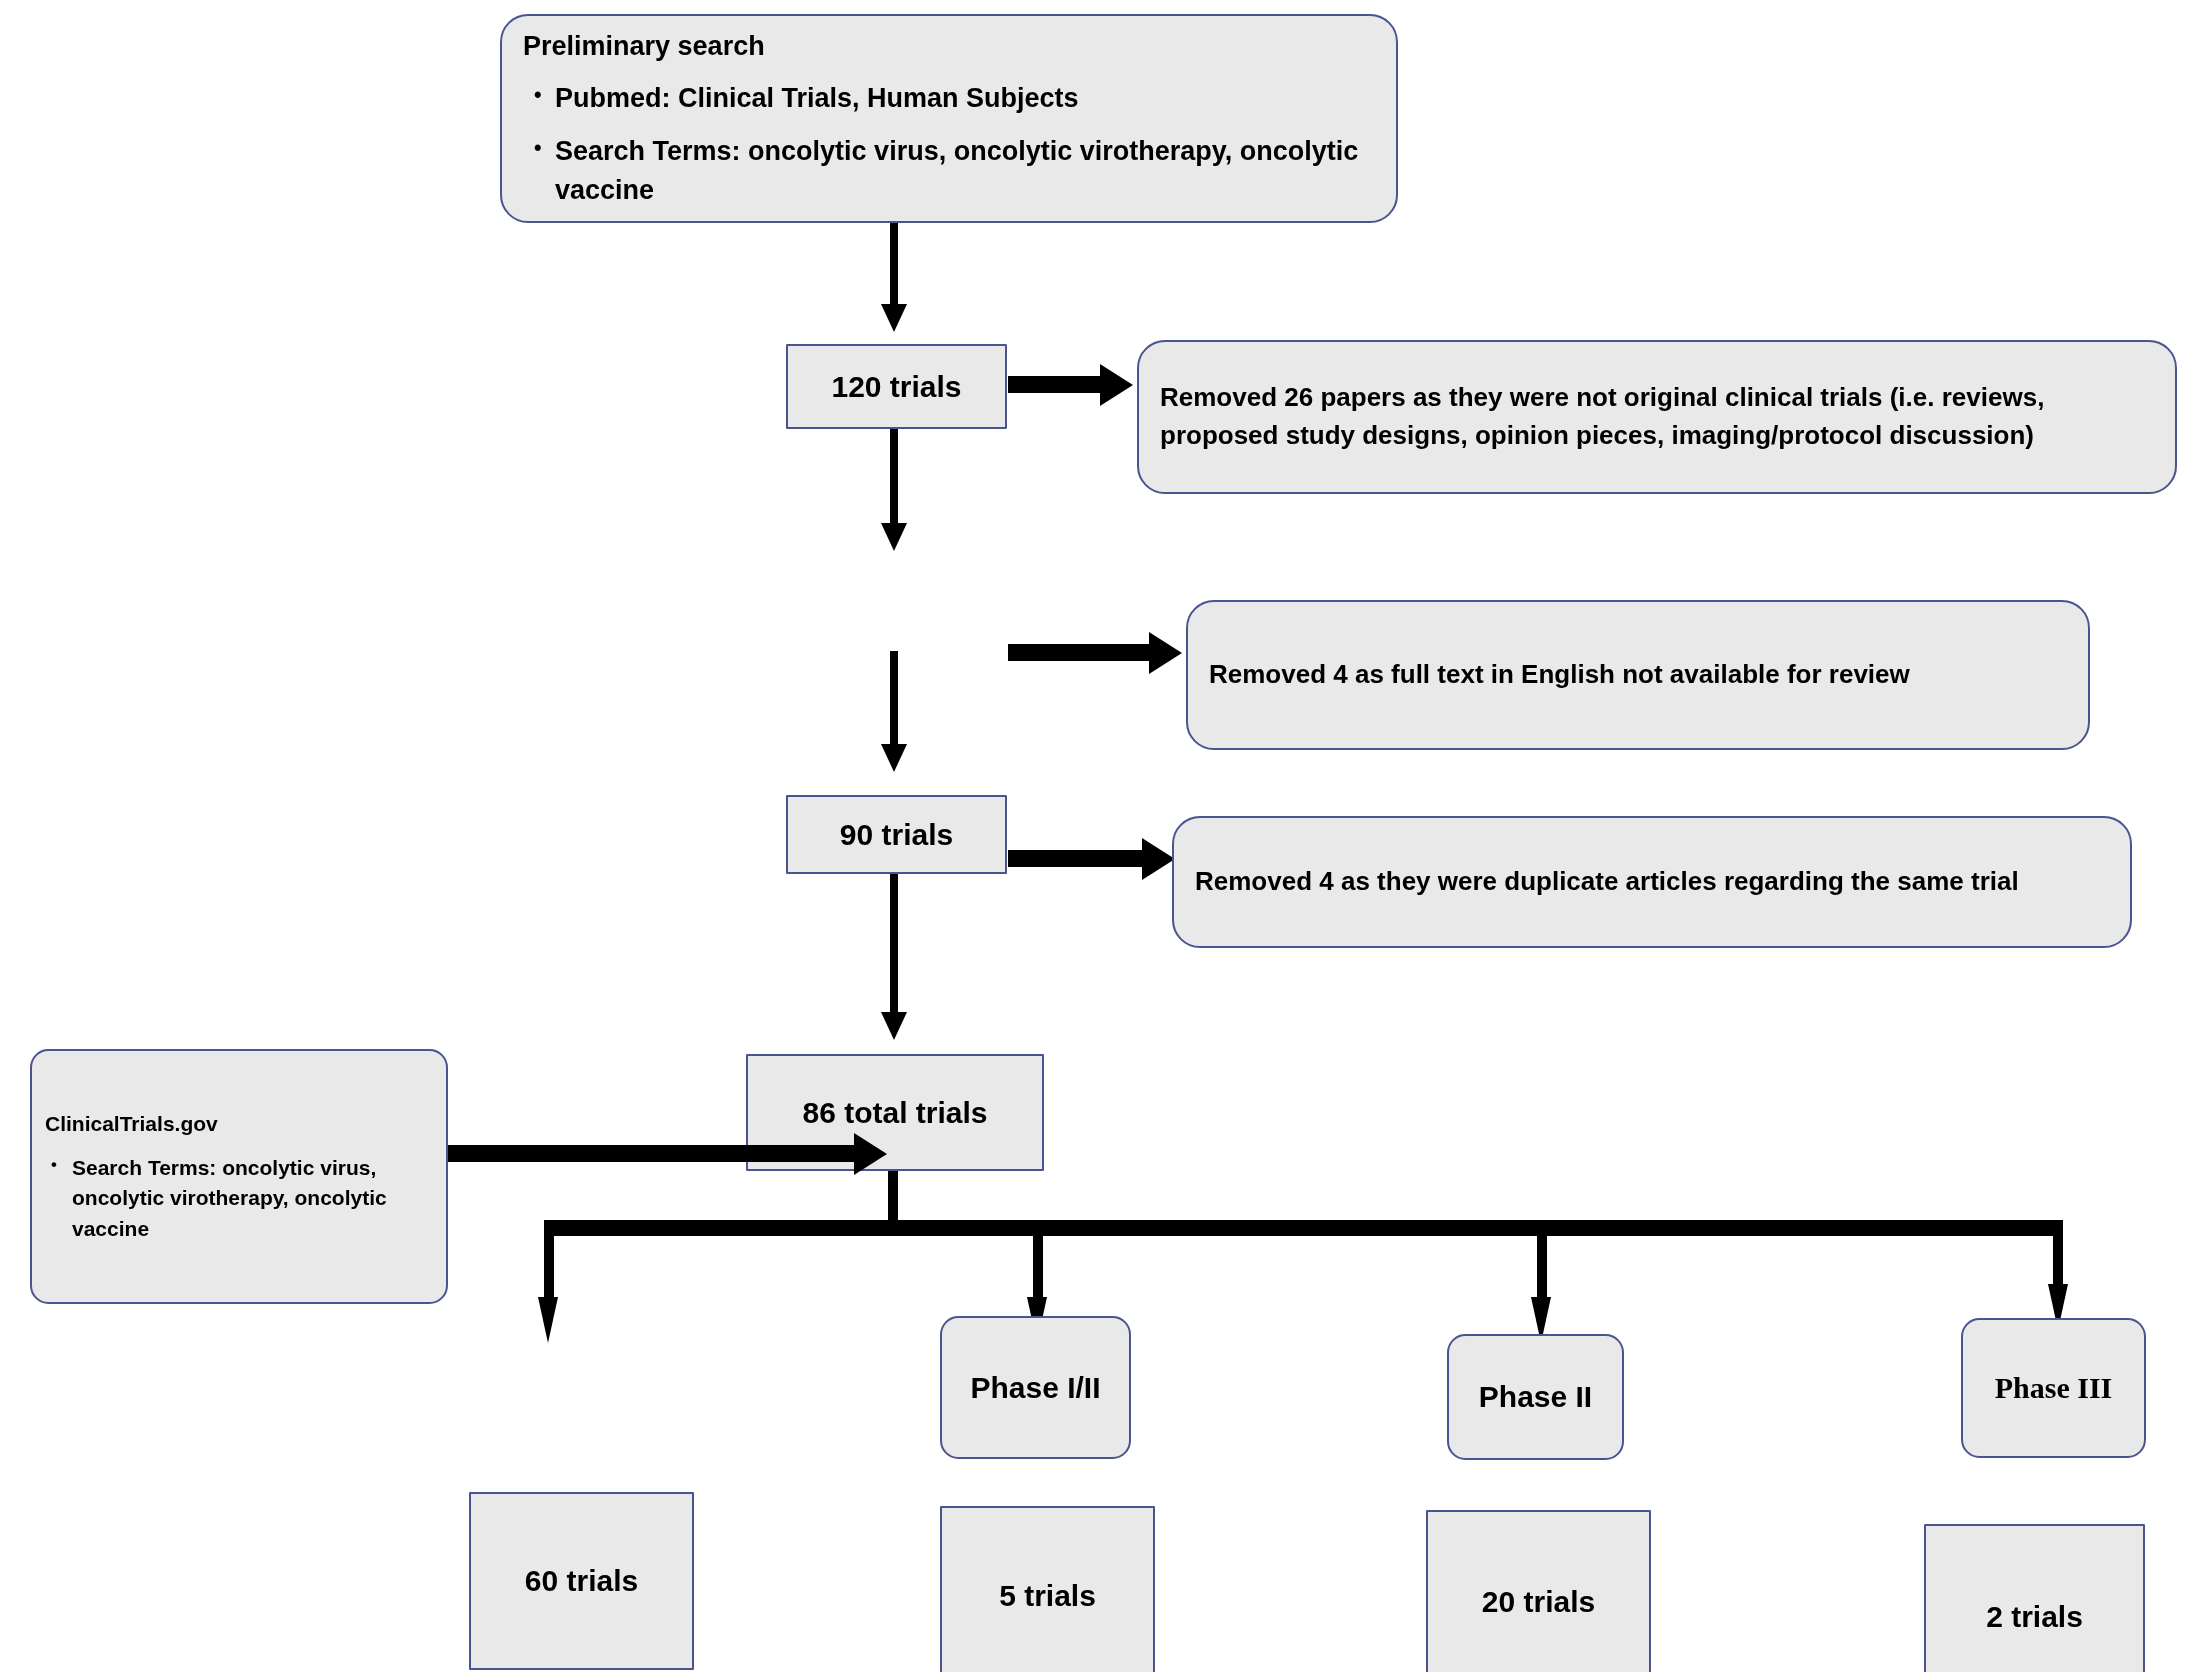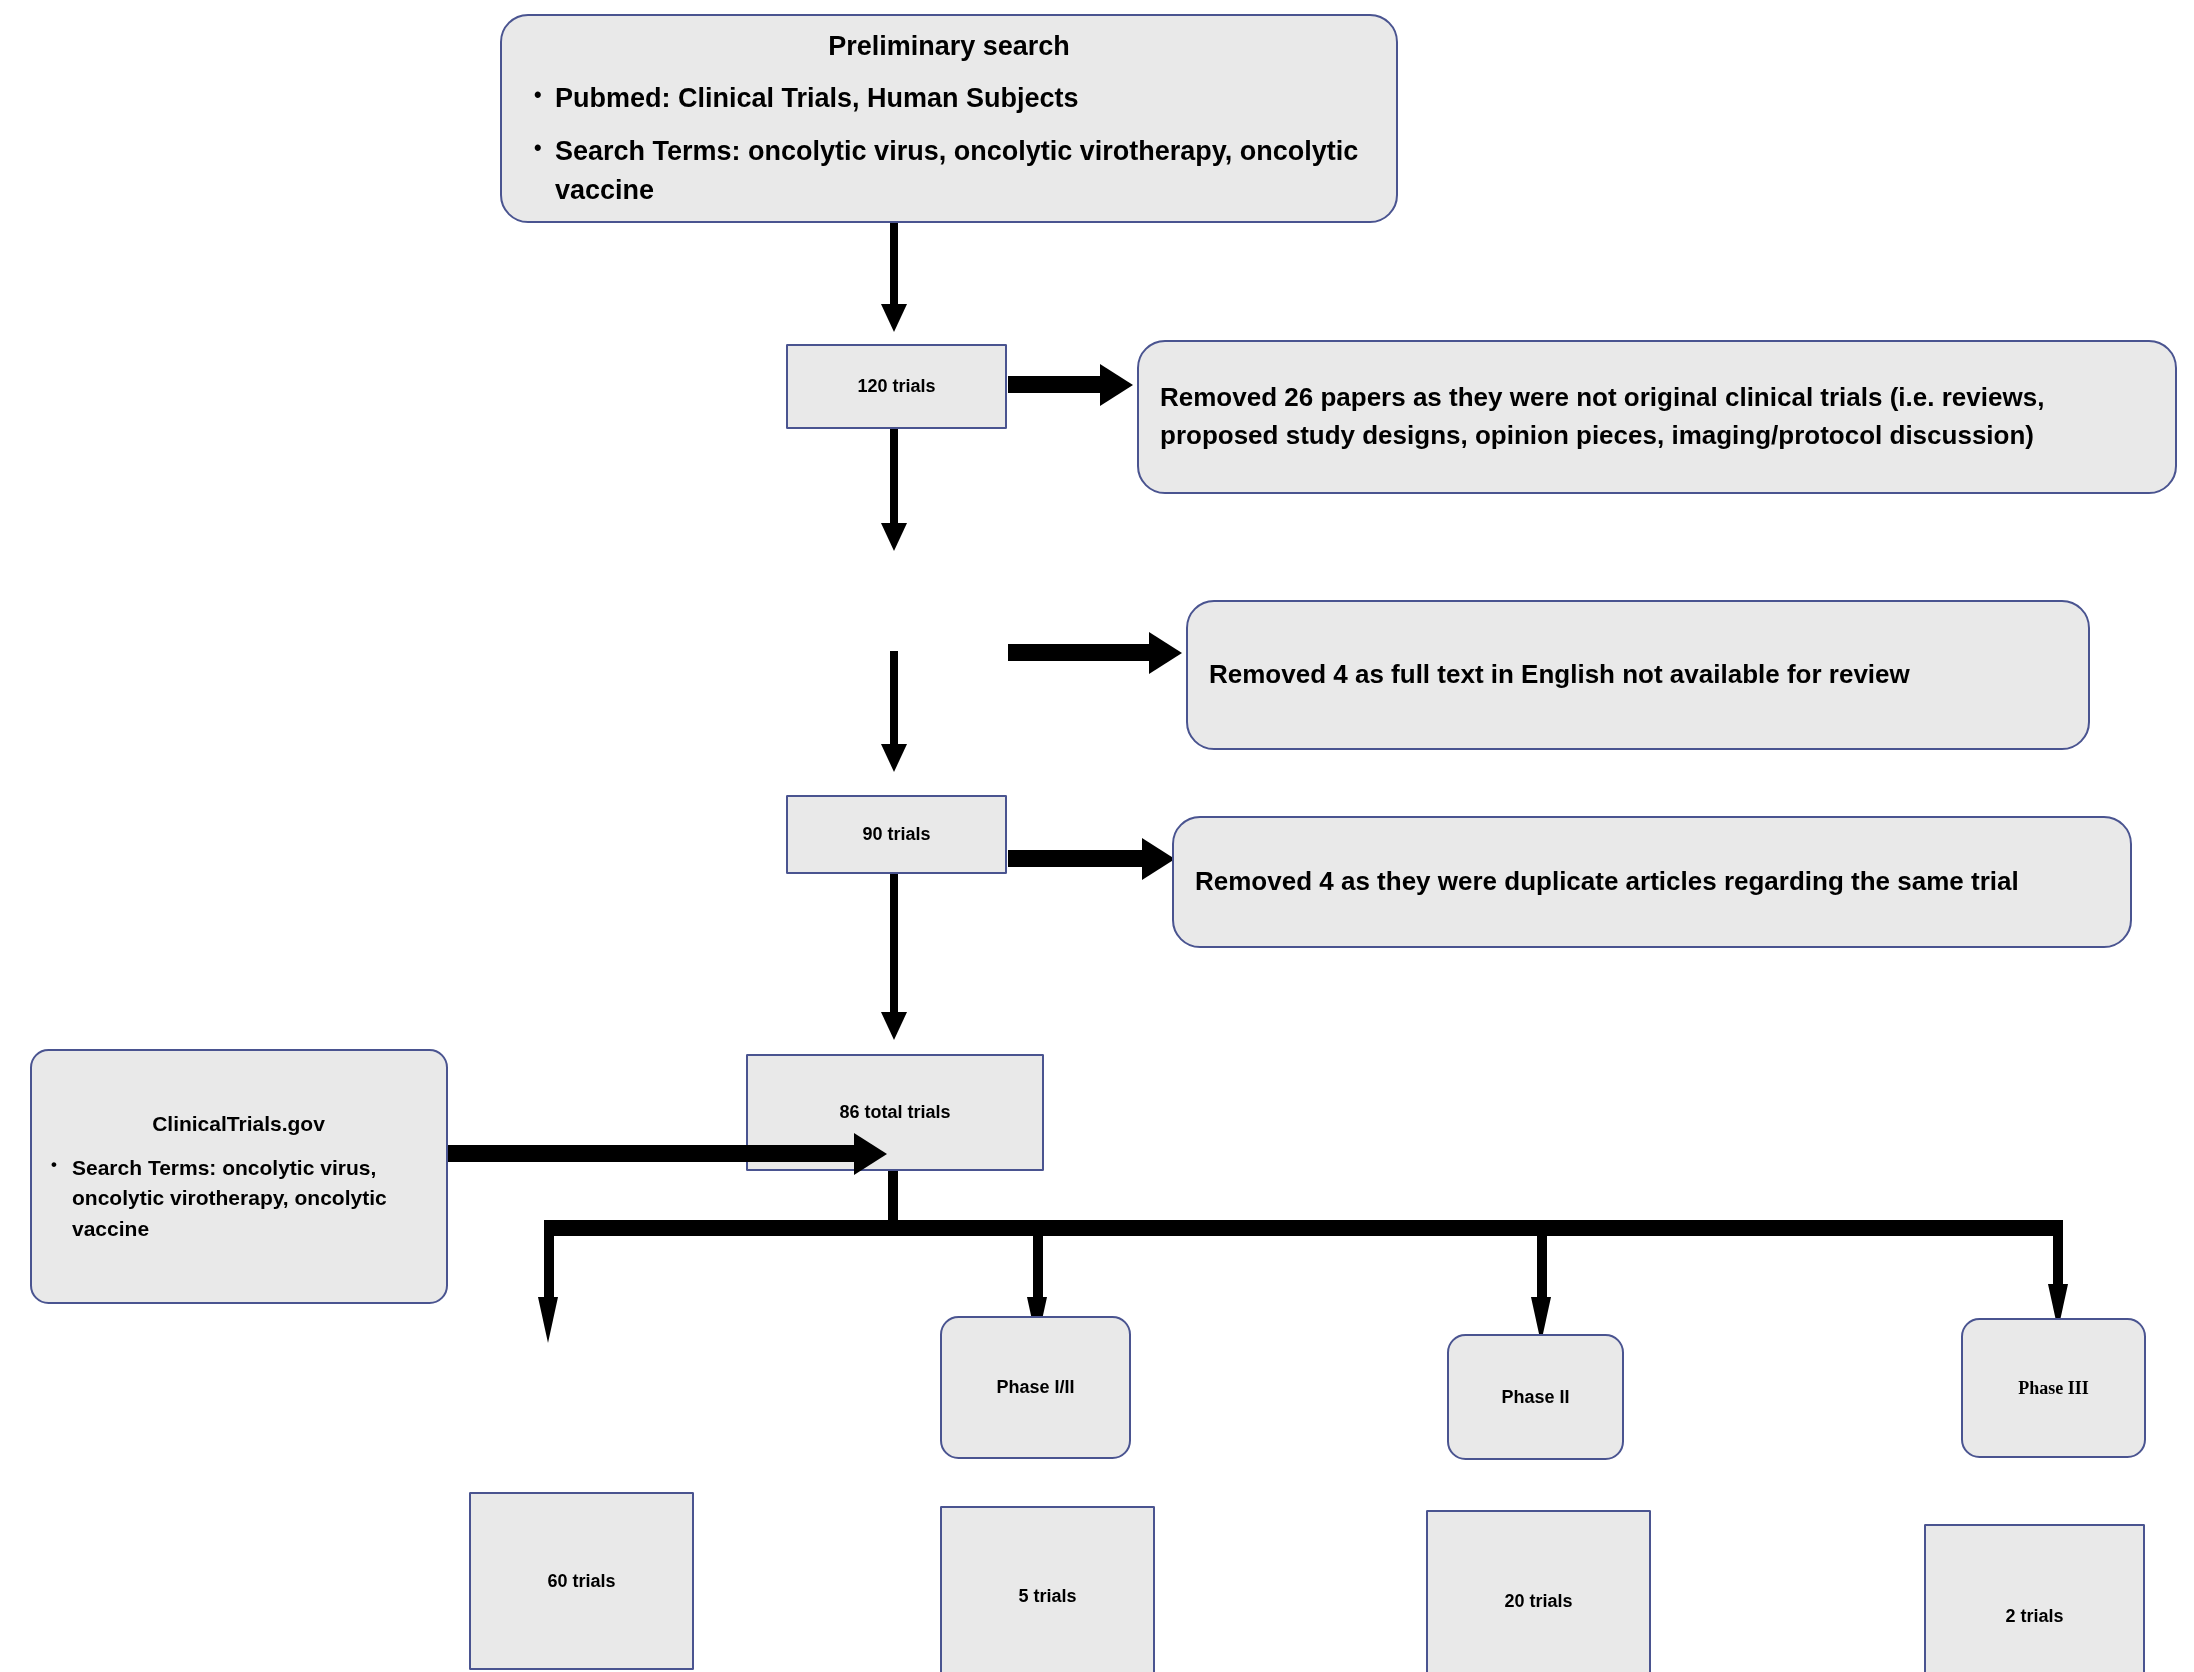--- a/index.html
+++ b/index.html
@@ -31,21 +31,20 @@
   }
   .node.rounded{border-radius:28px;}
   .node.rounded-sm{border-radius:18.5px;}
   .node.square{border-radius:1.2px;border-width:2.5px;}
   .node.center{align-items:center;text-align:center;}
   .node .pad{padding:0 21px;width:100%;box-sizing:border-box;}
 
   
   .box-title{
     font-weight:bold;
-    text-align:center;
     width:100%;
   }
   ul.bullets{
     margin:0;
     padding:0 0 0 32px;
     list-style:none;
   }
   ul.bullets li{
     position:relative;
     margin:13.5px 0 0 0;
@@ -81,21 +80,21 @@
     width:0;height:0;
     border-top:21px solid transparent;
     border-bottom:21px solid transparent;
     border-left:33px solid #000;
   }
 
   
   .fs-prelim{font-size:27px;}
   .fs-body{font-size:26px;}
   .fs-small{font-size:21px;}
-  .fs-node{font-size:18px;}
+  .fs-node{font-size:30px;}
 </style>
 </head>
 <body>
 
 <div id="canvas">
 
   <div class="node rounded fs-prelim" style="left:500px;top:14px;width:898px;height:209px;">
     <div class="pad">
       <div class="box-title">Preliminary search</div>
       <ul class="bullets">

